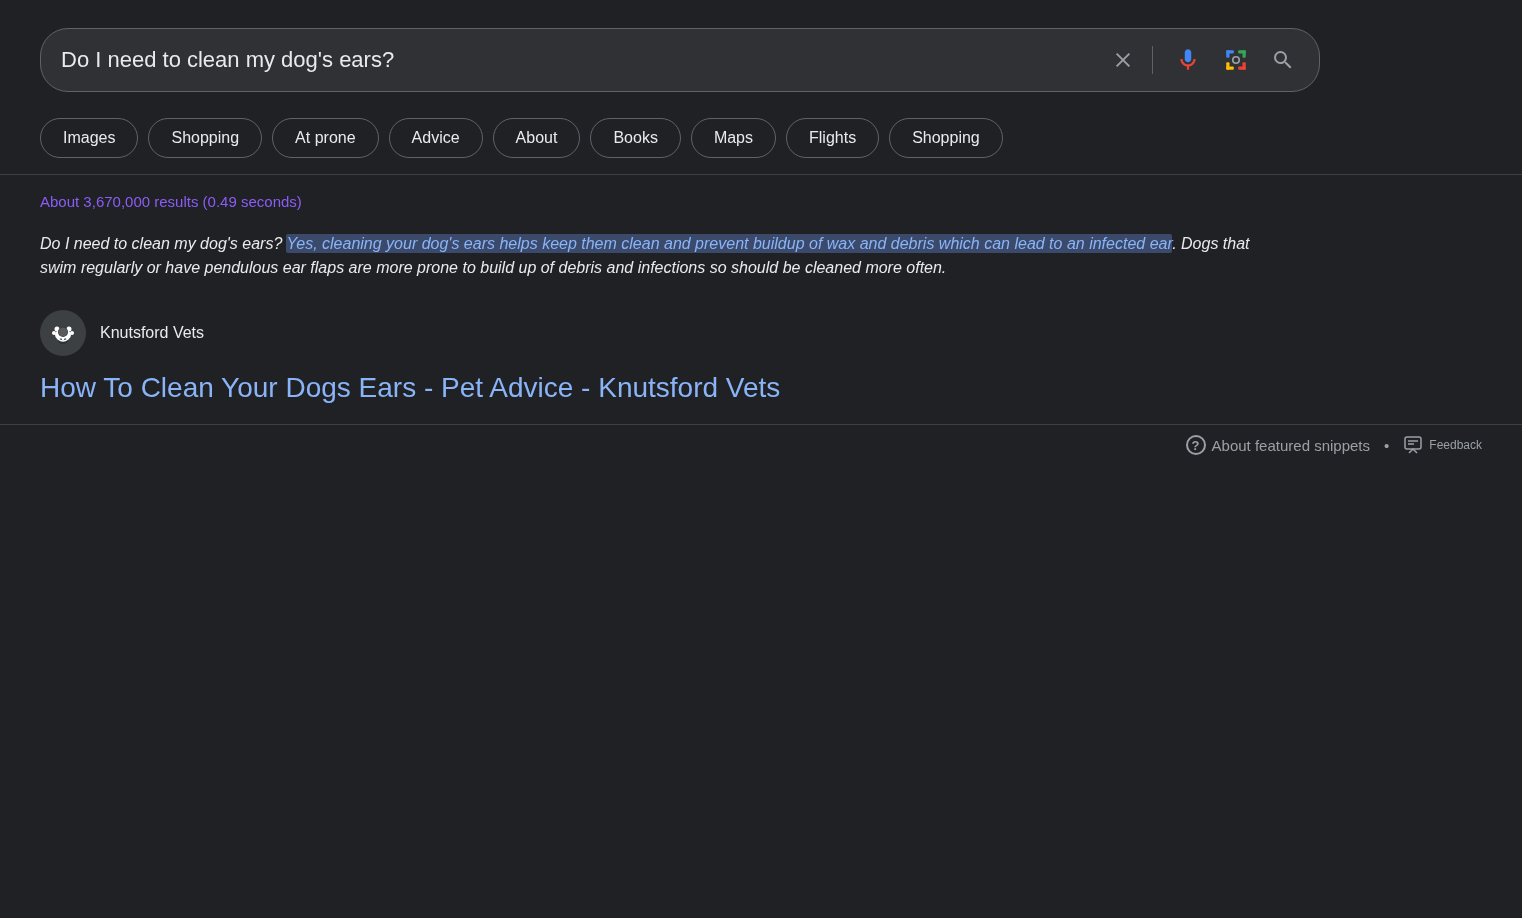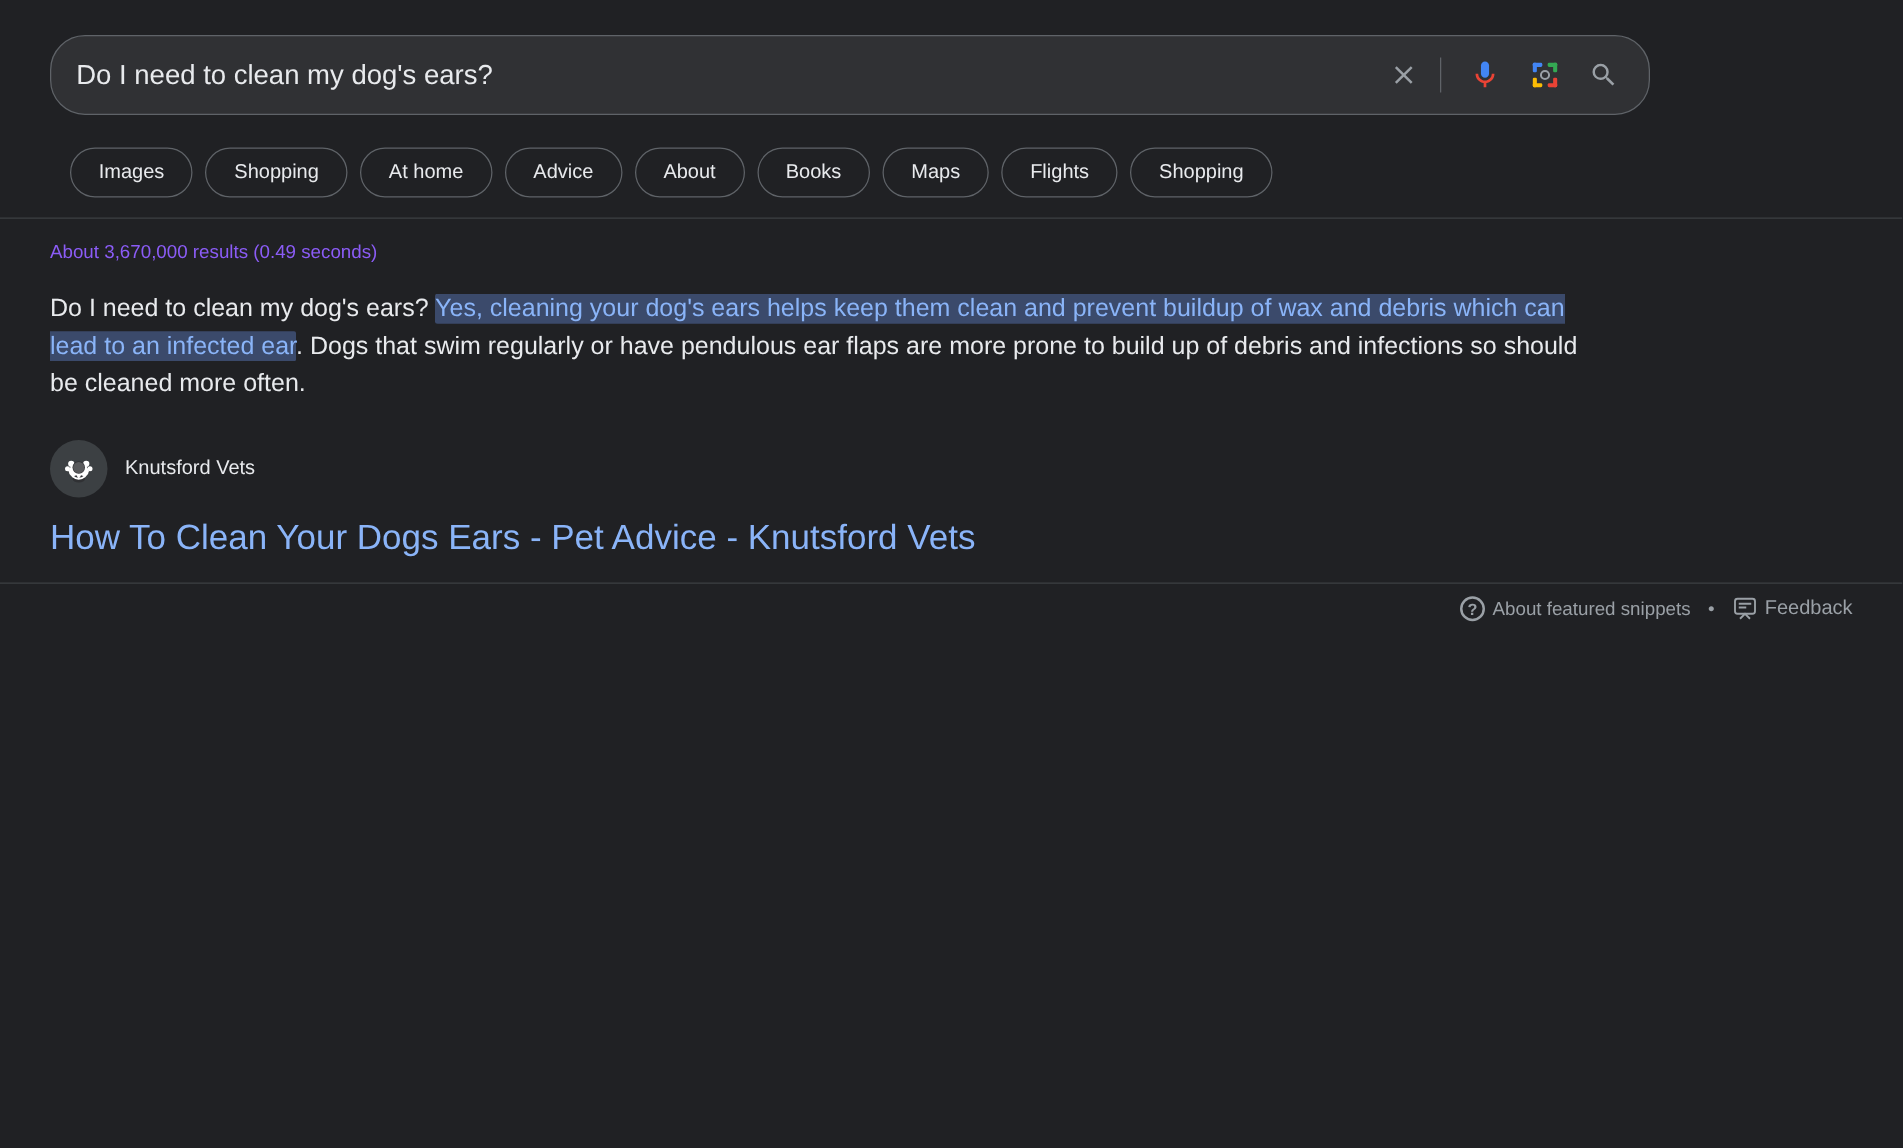--- a/index.html
+++ b/index.html
@@ -96,21 +96,21 @@
     .search-icon-svg {
       width: 24px;
       height: 24px;
     }
 
     
     .filter-tabs {
       display: flex;
       align-items: center;
       gap: 10px;
-      padding: 6px 40px 16px 56px;
+      padding: 6px 40px 16px 40px;
       flex-wrap: nowrap;
       overflow-x: auto;
     }
 
     .filter-tab {
       background: transparent;
       border: 1px solid #5f6368;
       border-radius: 50px;
       padding: 10px 22px;
       color: #e8eaed;
@@ -132,25 +132,26 @@
     }
 
     .results-count {
       color: #8b5cf6;
       font-size: 15px;
       margin-bottom: 22px;
     }
 
     
     .snippet-text {
-      font-size: 20px;
+      font-size: 16px;
       line-height: 1.5;
       color: #e8eaed;
       max-width: 1240px;
       margin-bottom: 30px;
+      font-style: italic;
     }
 
     .snippet-highlight {
       background-color: #3b4a6b;
       color: #8ab4f8;
       border-radius: 2px;
       padding: 1px 0;
     }
 
     
@@ -248,21 +249,21 @@
       font-size: 15px;
     }
 
     .feedback-btn {
       display: flex;
       align-items: center;
       gap: 6px;
       background: none;
       border: none;
       color: #9aa0a6;
-      font-size: 16px;
+      font-size: 12px;
       cursor: pointer;
       font-family: Arial, sans-serif;
     }
 
     .question-circle {
       width: 20px;
       height: 20px;
       border-radius: 50%;
       border: 2px solid #9aa0a6;
       display: flex;
@@ -314,21 +315,21 @@
           <path d="M15.5 14h-.79l-.28-.27A6.47 6.47 0 0 0 16 9.5 6.5 6.5 0 1 0 9.5 16c1.61 0 3.09-.59 4.23-1.57l.27.28v.79l5 4.99L20.49 19l-4.99-5zm-6 0C7.01 14 5 11.99 5 9.5S7.01 5 9.5 5 14 7.01 14 9.5 11.99 14 9.5 14z"></path>
         </svg>
       </button>
     </div>
   </div>
 </div>
 
 <div class="filter-tabs">
   <button class="filter-tab">Images</button>
   <button class="filter-tab">Shopping</button>
-  <button class="filter-tab">At home</button>
+  <button class="filter-tab">At prone</button>
   <button class="filter-tab">Advice</button>
   <button class="filter-tab">About</button>
   <button class="filter-tab">Books</button>
   <button class="filter-tab">Maps</button>
   <button class="filter-tab">Flights</button>
   <button class="filter-tab">Shopping</button>
 </div>
 
 <div class="divider-line"></div>
 

